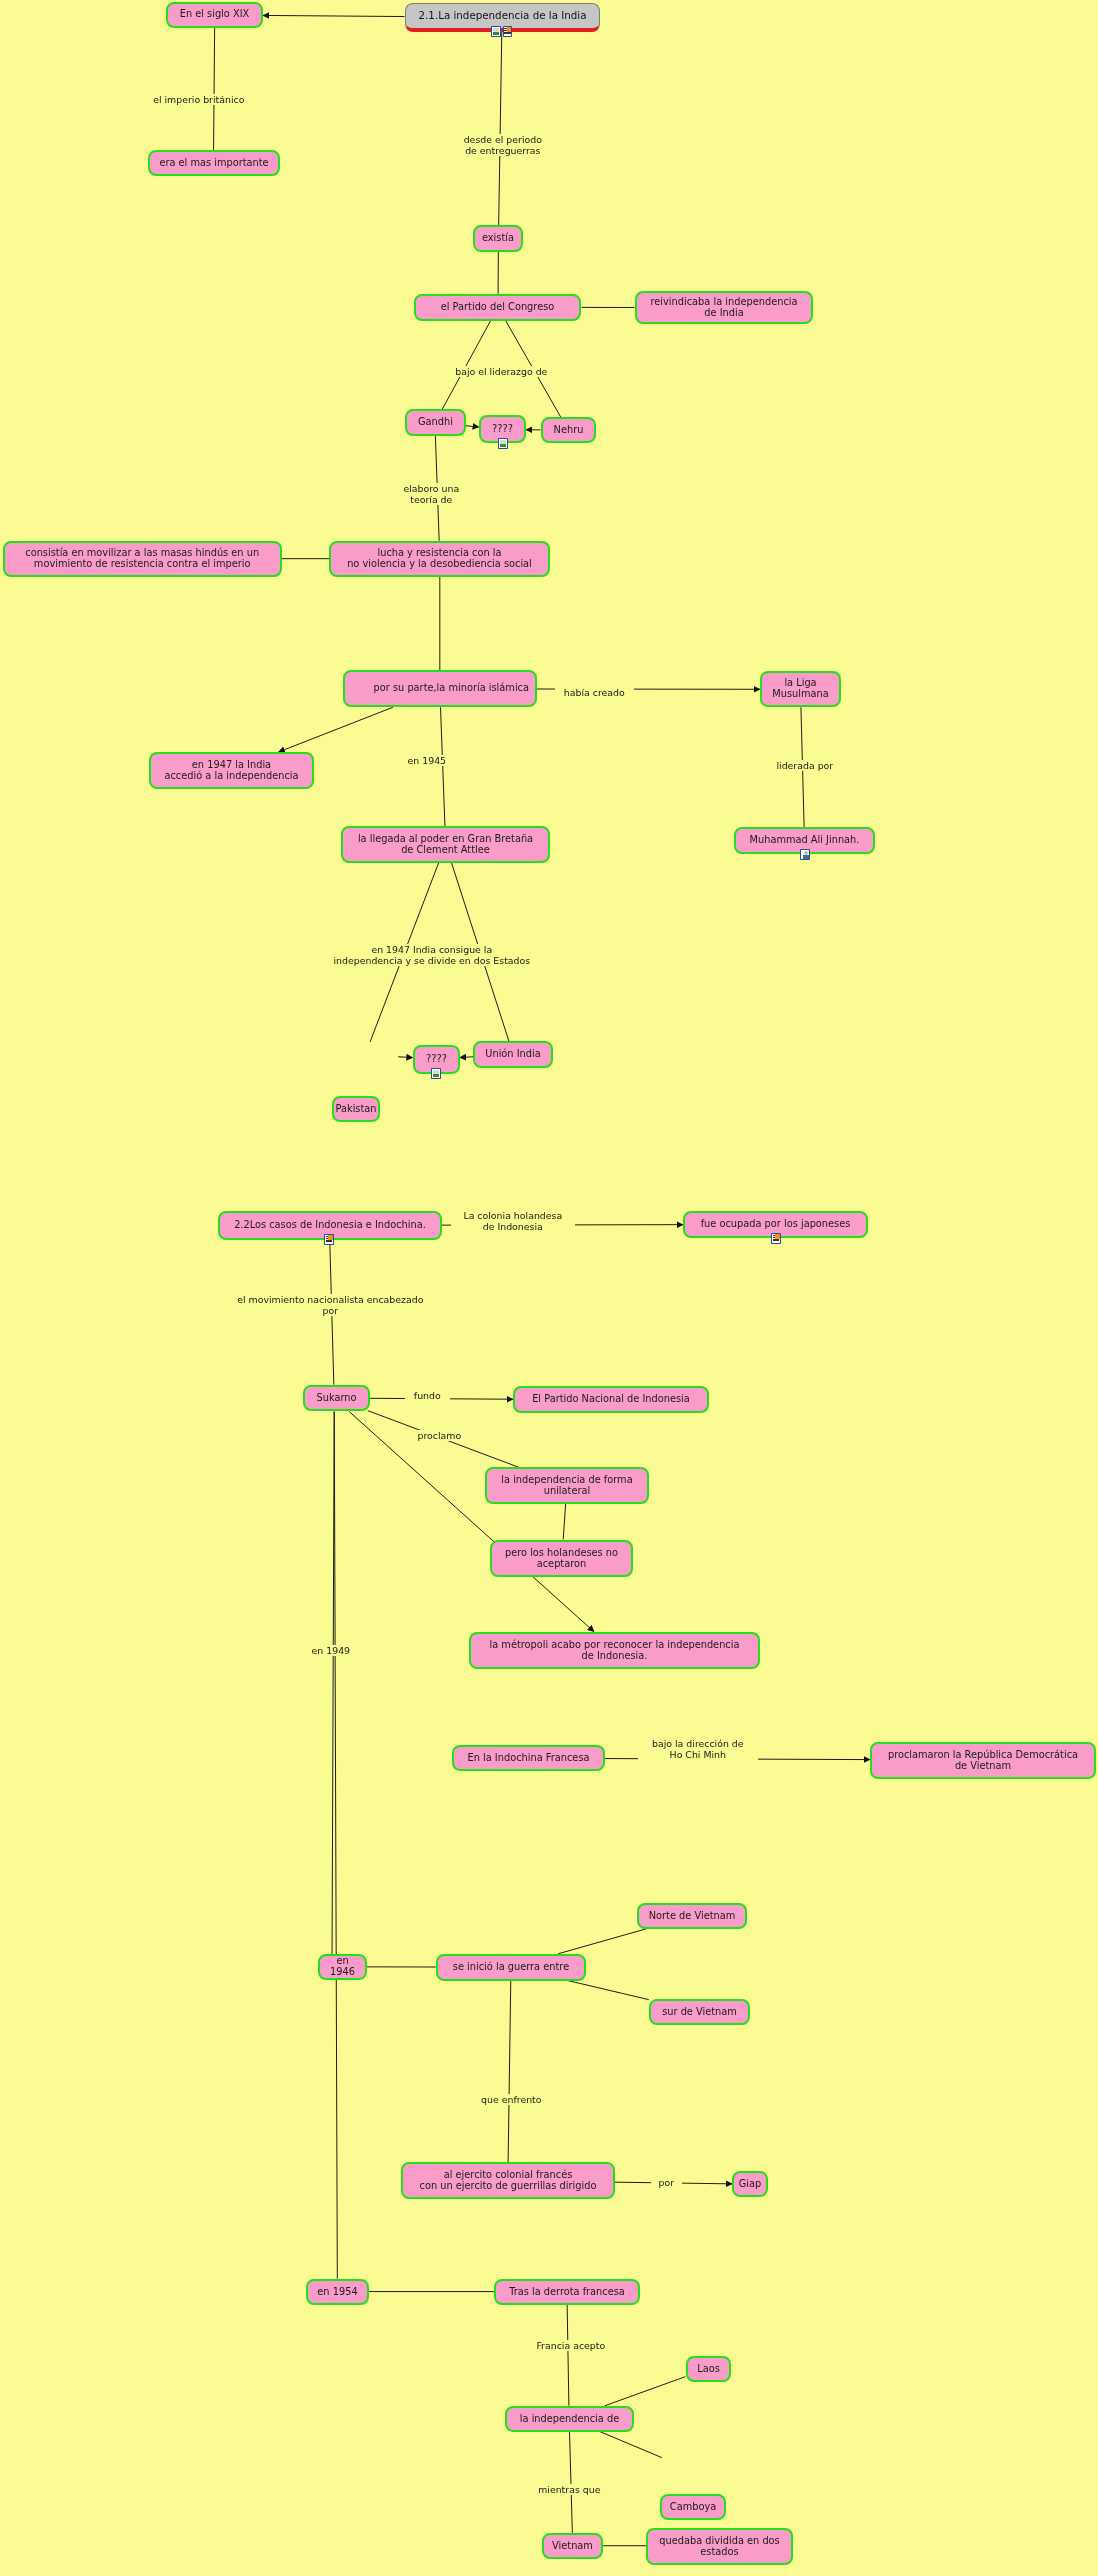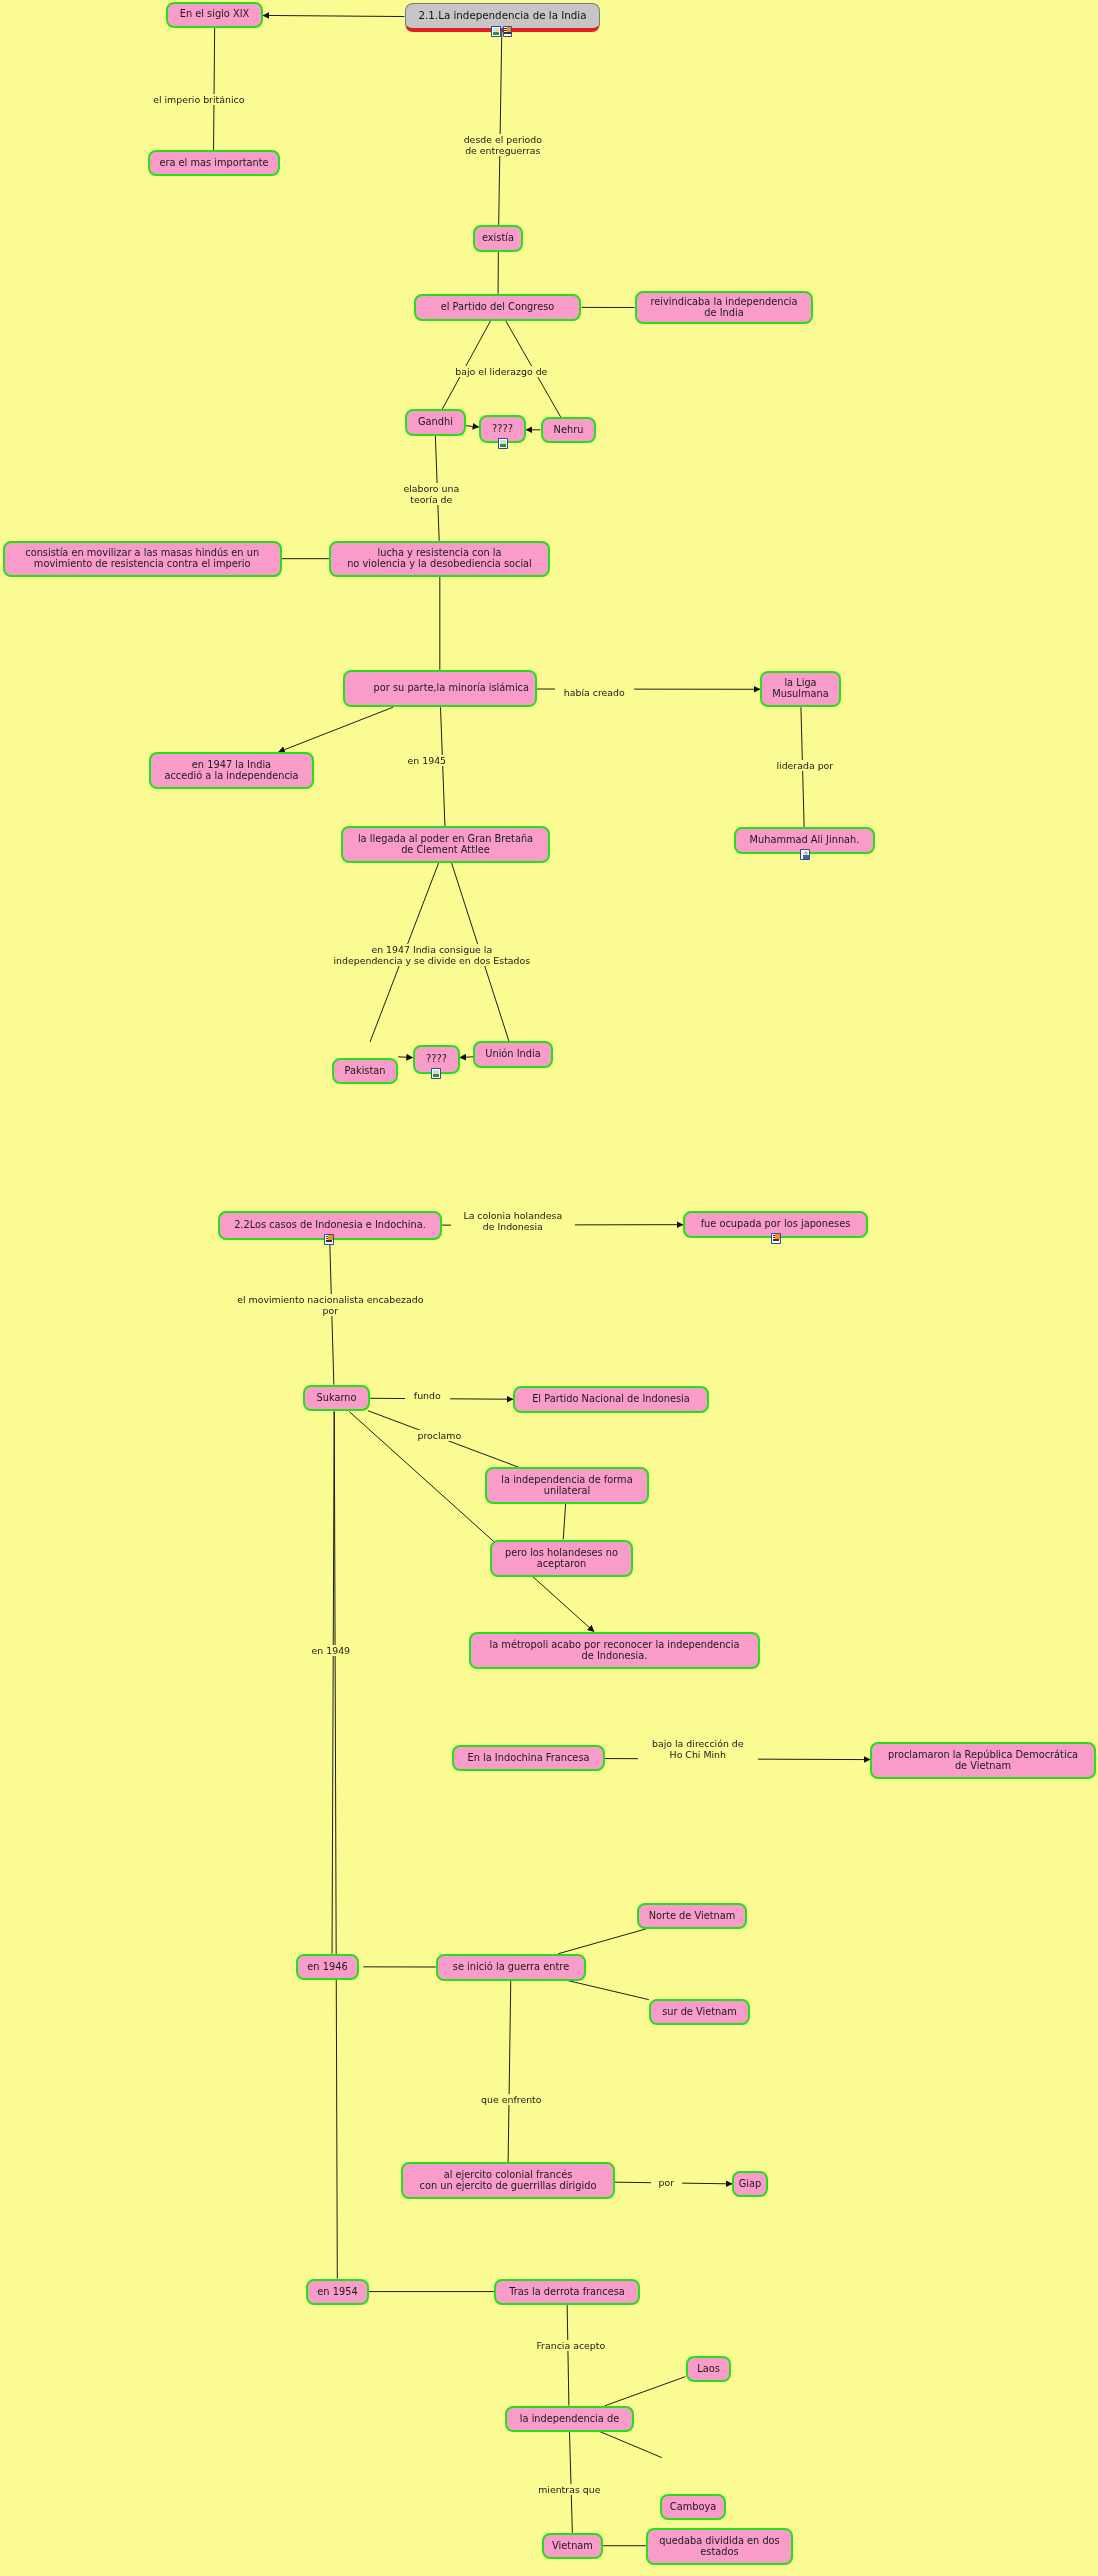--- a/index.html
+++ b/index.html
@@ -191,21 +191,21 @@
       <div class="node" style="left: 760px; top: 671px; width: 81px; height: 36px;"><span>la Liga
 Musulmana</span></div>
       <div class="node" style="left: 149px; top: 752px; width: 165px; height: 37px;"><span>en 1947 la India
 accedió a la independencia</span></div>
       <div class="node" style="left: 341px; top: 826px; width: 209px; height: 37px;"><span>la llegada al poder en Gran Bretaña
 de Clement Attlee</span></div>
       <div class="node" style="left: 734px; top: 827px; width: 141px; height: 27px;"><span>Muhammad Ali Jinnah.</span></div>
       <div class="icons" style="left: 800px; top: 849px;">
         <span class="ic person"></span>
       </div>
-      <div class="node" style="left: 332px; top: 1058px; width: 66px; height: 26px;"><span>Pakistan</span></div>
+      <div class="node" style="left: 332px; top: 1096px; width: 48px; height: 26px;"><span>Pakistan</span></div>
       <div class="node" style="left: 413px; top: 1045px; width: 47px; height: 29px;"><span>????</span></div>
       <div class="icons" style="left: 431px; top: 1068px;">
         <span class="ic pic"></span>
       </div>
       <div class="node" style="left: 473px; top: 1041px; width: 80px; height: 27px;"><span>Unión India</span></div>
       <div class="node" style="left: 218px; top: 1211px; width: 224px; height: 29px;"><span>2.2Los casos de Indonesia e Indochina.</span></div>
       <div class="icons" style="left: 324px; top: 1234px;">
         <span class="ic doc"></span>
       </div>
       <div class="node" style="left: 683px; top: 1211px; width: 185px; height: 27px;"><span>fue ocupada por los japoneses</span></div>
@@ -217,21 +217,21 @@
       <div class="node" style="left: 485px; top: 1467px; width: 164px; height: 37px;"><span>la independencia de forma
 unilateral</span></div>
       <div class="node" style="left: 490px; top: 1540px; width: 143px; height: 37px;"><span>pero los holandeses no
 aceptaron</span></div>
       <div class="node" style="left: 469px; top: 1632px; width: 291px; height: 37px;"><span>la métropoli acabo por reconocer la independencia
 de Indonesia.</span></div>
       <div class="node" style="left: 452px; top: 1745px; width: 153px; height: 26px;"><span>En la Indochina Francesa</span></div>
       <div class="node" style="left: 870px; top: 1742px; width: 226px; height: 37px;"><span>proclamaron la República Democrática
 de Vietnam</span></div>
       <div class="node" style="left: 637px; top: 1903px; width: 110px; height: 26px;"><span>Norte de Vietnam</span></div>
-      <div class="node" style="left: 296px; top: 1954px; width: 63px; height: 26px;"><span>en 1946</span></div>
+      <div class="node" style="left: 318px; top: 1954px; width: 49px; height: 26px;"><span>en 1946</span></div>
       <div class="node" style="left: 436px; top: 1954px; width: 150px; height: 27px;"><span>se inició la guerra entre</span></div>
       <div class="node" style="left: 649px; top: 1999px; width: 101px; height: 26px;"><span>sur de Vietnam</span></div>
       <div class="node" style="left: 401px; top: 2162px; width: 214px; height: 37px;"><span>al ejercito colonial francés
 con un ejercito de guerrillas dirigido</span></div>
       <div class="node" style="left: 732px; top: 2171px; width: 36px; height: 26px;"><span>Giap</span></div>
       <div class="node" style="left: 306px; top: 2279px; width: 63px; height: 26px;"><span>en 1954</span></div>
       <div class="node" style="left: 494px; top: 2279px; width: 146px; height: 26px;"><span>Tras la derrota francesa</span></div>
       <div class="node" style="left: 686px; top: 2356px; width: 45px; height: 26px;"><span>Laos</span></div>
       <div class="node" style="left: 505px; top: 2406px; width: 129px; height: 26px;"><span>la independencia de</span></div>
       <div class="node" style="left: 660px; top: 2458px; width: 66px; height: 26px; margin-top: 36px;"><span>Camboya</span></div>

